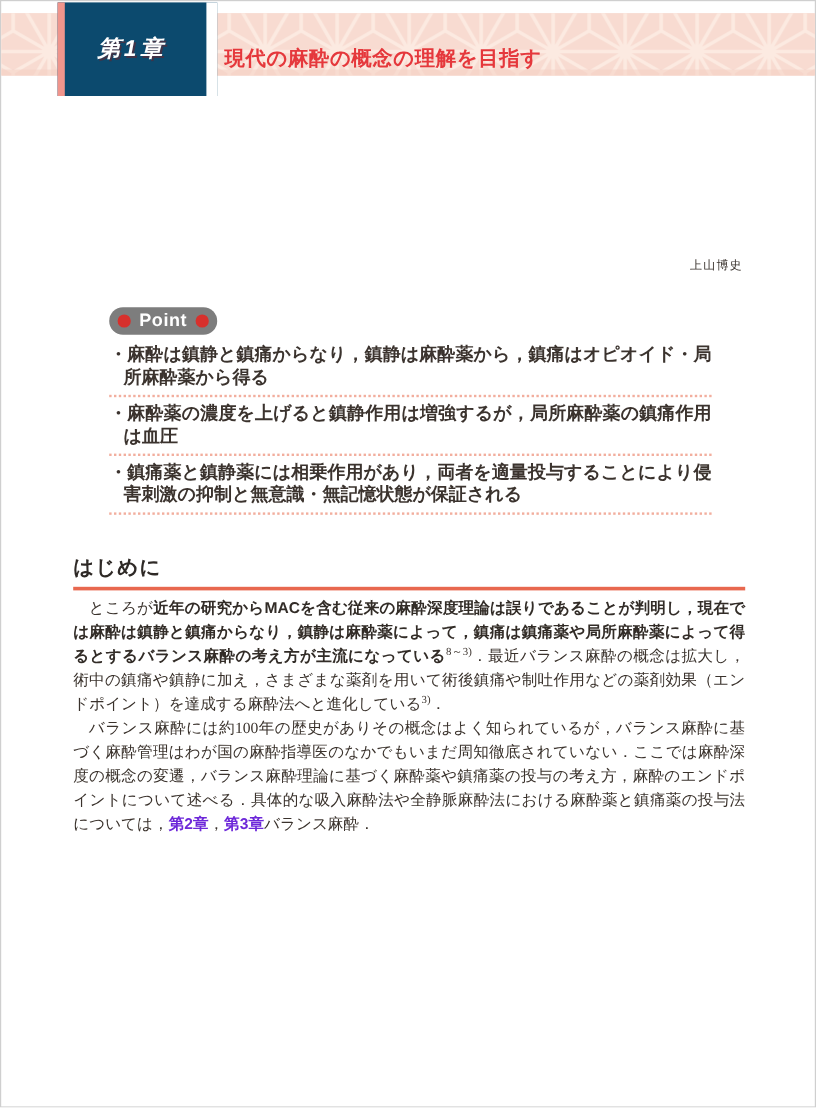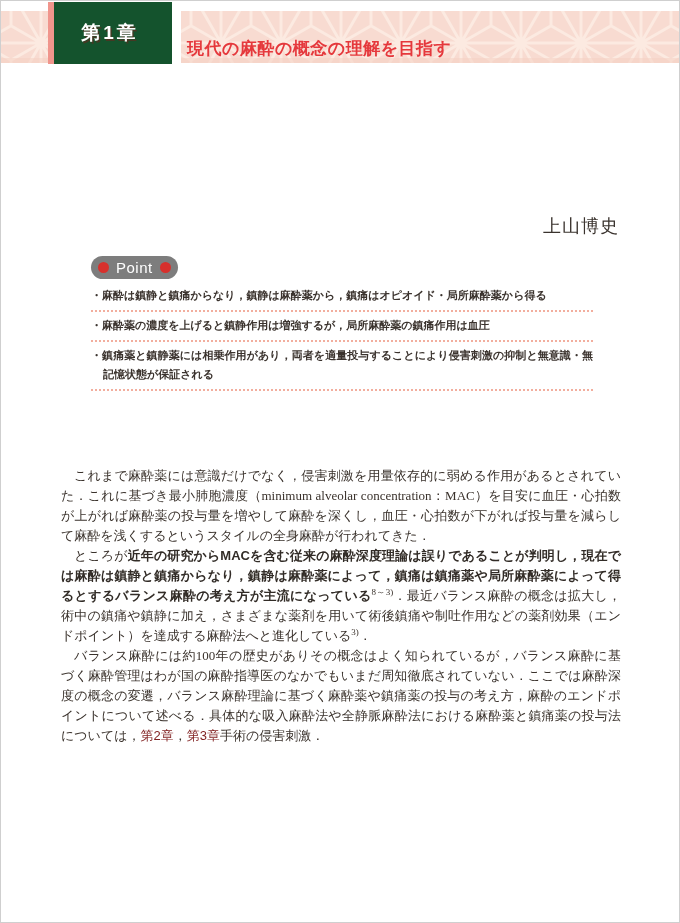--- a/index.html
+++ b/index.html
@@ -12,55 +12,55 @@
     overflow:hidden;
     font-family:"Liberation Sans","DejaVu Sans",sans-serif;
   }
 
   
   .band { position:absolute; top:10px; left:0; width:680px; height:52px; background:#f8dbd1; }
   .band svg { display:block; }
   .band-shade { position:absolute; bottom:0; left:0; right:0; height:5px; background:#f4cfc3; opacity:.55; }
 
   .chapter-box {
-    position:absolute; top:1px; left:47px; width:133px; height:62px;
-    background:#14532d; border-right:9px solid #ffffff;
-    display:flex; align-items:center; justify-content:center;
+    position:absolute; top:1px; left:47px; width:133px; height:78px;
+    background:#0c4a6e; border-right:9px solid #ffffff;
+    display:flex; align-items:center; justify-content:center;font-style:italic;
   }
   .chapter-box::before {
     content:""; position:absolute; left:0; top:0; bottom:0; width:6px; background:#f0958c;
   }
   .chapter-label {
     color:#ffffff; font-size:19px; font-weight:bold; letter-spacing:3px;
     text-shadow:1.5px 1.5px 0 rgba(130,25,25,.45);
   }
   .chapter-subtitle {
     position:absolute; top:36px; left:186px;
     color:#e5383c; font-size:17px; font-weight:bold; letter-spacing:.5px;
   }
 
   
   .title { position:absolute; top:74px; left:59px; font-size:31px; line-height:36px; white-space:nowrap; }
   .title .num { color:#e5383c; font-weight:bold; margin-right:9px; }
   .title .ttl { color:#2b2724; font-weight:bold; letter-spacing:2px; }
 
   
-  .author { position:absolute; top:213px; right:60px; font-size:18px; color:#3a332e; letter-spacing:1px; }
+  .author { position:absolute; top:213px; right:60px; font-size:10px; color:#3a332e; letter-spacing:1px; }
 
   
   .point { position:absolute; top:255px; left:90px; width:502px; }
   .badge {
     display:inline-flex; align-items:center; gap:7px;
     background:#7d7d7d; border-radius:13px; height:23px; padding:0 7px;
   }
   .badge .dot { width:11px; height:11px; border-radius:50%; background:#d7302c; }
-  .badge-label { color:#fff; font-weight:normal; font-size:15px; letter-spacing:.5px; padding-bottom:1px; }
+  .badge-label { color:#fff; font-weight:bold; font-size:15px; letter-spacing:.5px; padding-bottom:1px; }
   .point ul { list-style:none; margin-top:3px; }
   .point li {
-    font-size:11px; font-weight:bold; color:#3b332e; line-height:19px;
+    font-size:15px; font-weight:bold; color:#3b332e; line-height:19px;
     padding:4px 0 5px 12px; text-indent:-12px;
     border-bottom:2px dotted #f2ae9e;
     text-align:justify;
   }
 
   
   .content { position:absolute; top:460px; left:60px; width:560px; }
   .intro-heading {
     font-size:17px; font-weight:bold; color:#2e2926; letter-spacing:1px;
     padding-bottom:5px; border-bottom:3px solid #e8684f;
@@ -69,21 +69,21 @@
     margin-top:5px;
     font-family:"Liberation Serif","DejaVu Serif",serif;
     font-size:13px; line-height:20px; color:#3a322c;
     text-align:justify;
   }
   .bodytext p { text-indent:1em; }
   .gb { 
     font-family:"Liberation Sans","DejaVu Sans",sans-serif;
     font-weight:bold; color:#322c27;
   }
-  .ref { color:#7f1d1d; font-weight:normal; font-family:"Liberation Sans","DejaVu Sans",sans-serif; }
+  .ref { color:#6d28d9; font-weight:bold; font-family:"Liberation Sans","DejaVu Sans",sans-serif; }
   sup { font-size:9px; line-height:0; }
 </style>
 </head>
 <body>
 
 <div class="page">
 
   <header>
     <div class="band">
       <svg width="680" height="52" aria-hidden="true">
@@ -120,20 +120,20 @@
       <span class="dot"></span>
     </div>
     <ul>
       <li>・麻酔は鎮静と鎮痛からなり，鎮静は麻酔薬から，鎮痛はオピオイド・局所麻酔薬から得る</li>
       <li>・麻酔薬の濃度を上げると鎮静作用は増強するが，局所麻酔薬の鎮痛作用は血圧</li>
       <li>・鎮痛薬と鎮静薬には相乗作用があり，両者を適量投与することにより侵害刺激の抑制と無意識・無記憶状態が保証される</li>
     </ul>
   </section>
 
   <section class="content">
+    <h2 class="intro-heading">はじめに</h2>
     <div class="bodytext">
-      <p>これまで麻酔薬には意識だけでなく，侵害刺激を用量依存的に弱める作用があるとされていた．これに基づき最小肺胞濃度（minimum alveolar concentration：MAC）を目安に血圧・心拍数が上がれば麻酔薬の投与量を増やして麻酔を深くし，血圧・心拍数が下がれば投与量を減らして麻酔を浅くするというスタイルの全身麻酔が行われてきた．</p>
       <p><span>ところが</span><span class="gb">近年の研究からMACを含む従来の麻酔深度理論は誤りであることが判明し，現在では麻酔は鎮静と鎮痛からなり，鎮静は麻酔薬によって，鎮痛は鎮痛薬や局所麻酔薬によって得るとするバランス麻酔の考え方が主流になっている</span><sup>8～3)</sup><span>．最近バランス麻酔の概念は拡大し，術中の鎮痛や鎮静に加え，さまざまな薬剤を用いて術後鎮痛や制吐作用などの薬剤効果（エンドポイント）を達成する麻酔法へと進化している</span><sup>3)</sup><span>．</span></p>
-      <p><span>バランス麻酔には約100年の歴史がありその概念はよく知られているが，バランス麻酔に基づく麻酔管理はわが国の麻酔指導医のなかでもいまだ周知徹底されていない．ここでは麻酔深度の概念の変遷，バランス麻酔理論に基づく麻酔薬や鎮痛薬の投与の考え方，麻酔のエンドポイントについて述べる．具体的な吸入麻酔法や全静脈麻酔法における麻酔薬と鎮痛薬の投与法については，</span><span class="ref">第2章</span><span>，</span><span class="ref">第3章</span><span>手術の侵害刺激．</span></p>
+      <p><span>バランス麻酔には約100年の歴史がありその概念はよく知られているが，バランス麻酔に基づく麻酔管理はわが国の麻酔指導医のなかでもいまだ周知徹底されていない．ここでは麻酔深度の概念の変遷，バランス麻酔理論に基づく麻酔薬や鎮痛薬の投与の考え方，麻酔のエンドポイントについて述べる．具体的な吸入麻酔法や全静脈麻酔法における麻酔薬と鎮痛薬の投与法については，</span><span class="ref">第2章</span><span>，</span><span class="ref">第3章</span><span>バランス麻酔．</span></p>
     </div>
   </section>
 
 </div>
 
 </body></html>

